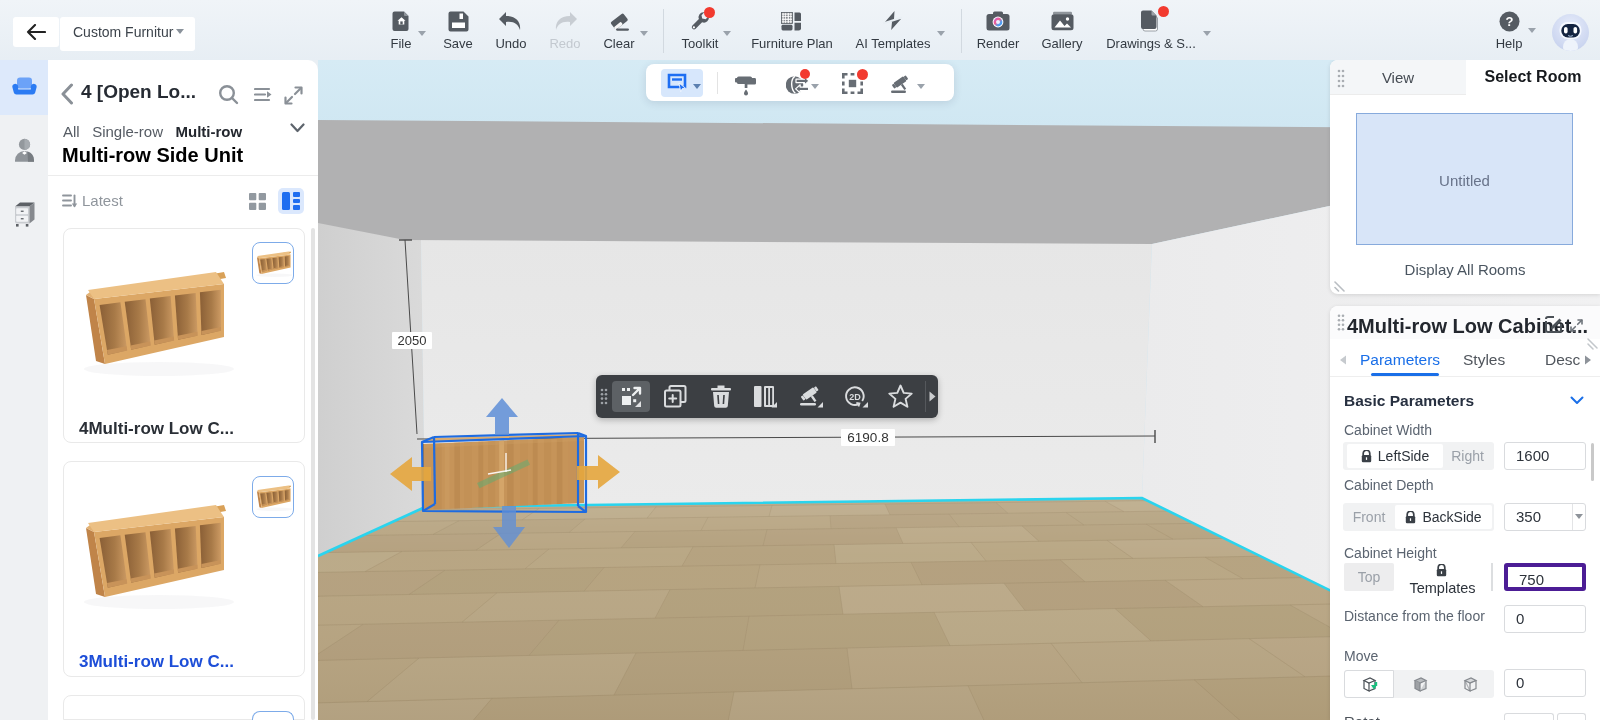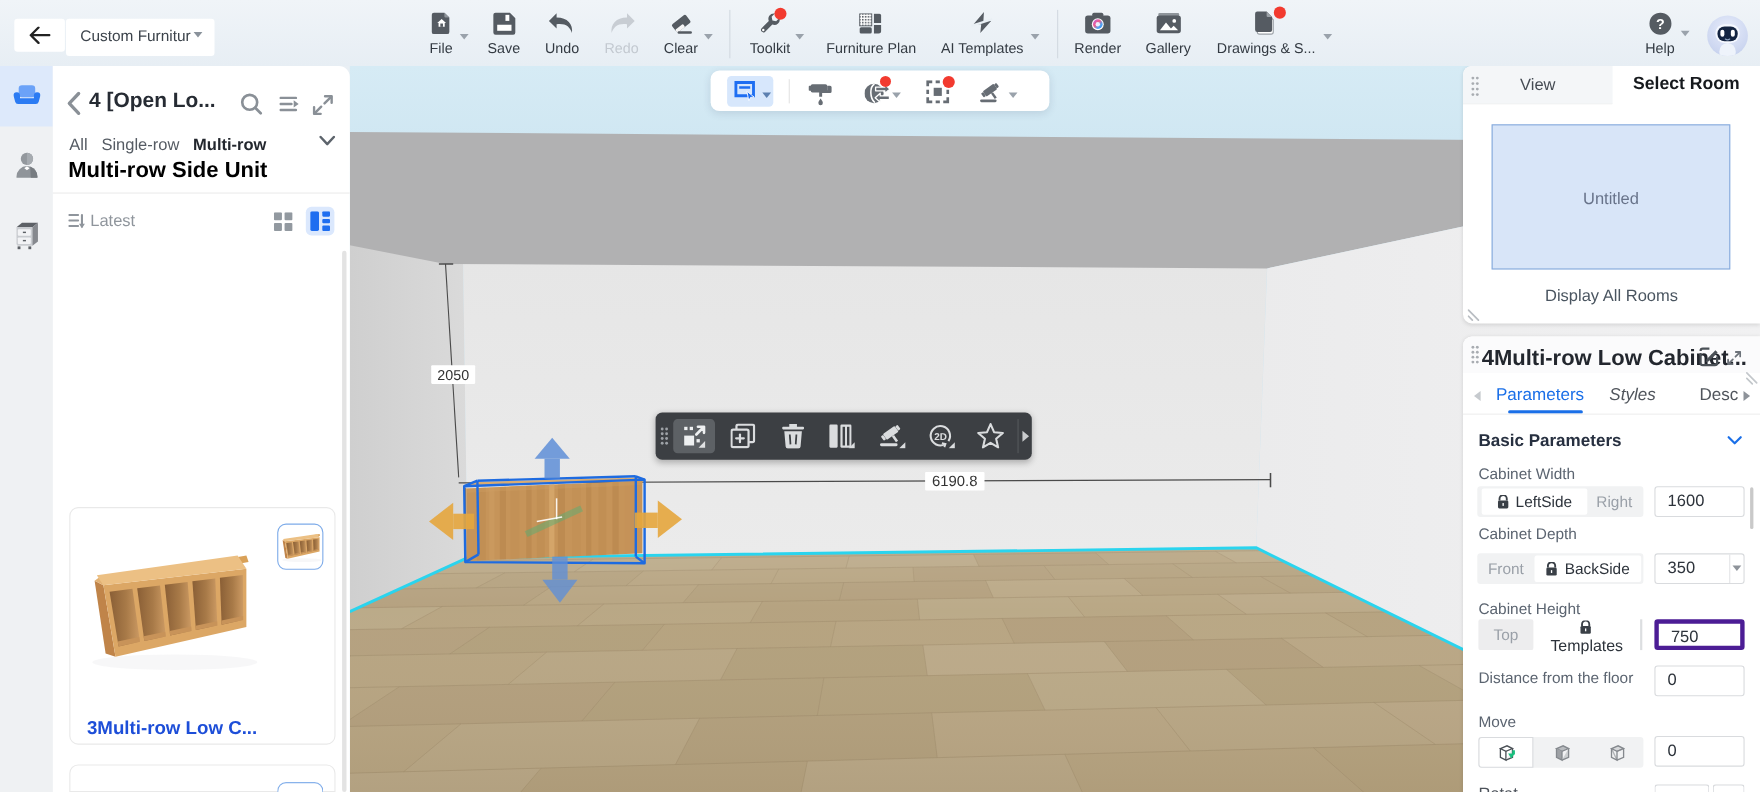--- a/index.html
+++ b/index.html
@@ -319,20 +319,31 @@
     <svg style="position:absolute;left:4px;top:4px;" width="18" height="18" viewBox="0 0 18 18">
         <g fill="#1f6ef0">
           <rect x="0" y="0" width="8" height="18" rx="1.5"></rect>
           <rect x="11" y="0" width="7" height="5" rx="1"></rect>
           <rect x="11" y="7" width="7" height="4" rx="1"></rect>
           <rect x="11" y="13" width="7" height="5" rx="1"></rect>
         </g>
       </svg>
   </div>
 
+  <div class="abs" style="left:15px;top:168px;width:242px;height:215px;border:1px solid #e9e9e9;border-radius:8px;background:#fff;">
+    <svg style="position:absolute;left:0;top:0;" width="242" height="215" viewBox="0 0 242 215">
+        <use href="#shelf"></use>
+      </svg>
+    <div class="abs" style="left:188px;top:13px;width:42px;height:42px;border:1.5px solid #7dabe9;border-radius:8px;background:#fff;">
+      <svg style="position:absolute;left:2px;top:5px;" width="37" height="30" viewBox="14 34 152 112">
+          <use href="#shelf"></use>
+        </svg>
+    </div>
+    <div class="abs" style="left:15px;top:190px;font-size:17px;font-weight:bold;color:#2a2f36;">4Multi-row Low C...</div>
+  </div>
   <div class="abs" style="left:15px;top:401px;width:242px;height:216px;border:1px solid #e9e9e9;border-radius:8px;background:#fff;">
     <svg style="position:absolute;left:0;top:0;" width="242" height="215" viewBox="0 0 242 215">
         <use href="#shelf"></use>
       </svg>
     <div class="abs" style="left:188px;top:14px;width:42px;height:42px;border:1.5px solid #7dabe9;border-radius:8px;background:#fff;">
       <svg style="position:absolute;left:2px;top:5px;" width="37" height="30" viewBox="14 34 152 112">
           <use href="#shelf"></use>
         </svg>
     </div>
     <div class="abs" style="left:15px;top:190px;font-size:17px;font-weight:bold;color:#1d4ed8;">3Multi-row Low C...</div>
@@ -857,21 +868,21 @@
         <path d="M5 12 h-4 v-4"></path>
         <path d="M1.3 11.7 l4 -4"></path>
       </g>
     </svg>
 
   <svg class="abs" style="left:9px;top:49px;" width="8" height="10" viewBox="0 0 8 10">
       <polygon points="7,0.5 1,5 7,9.5" fill="#c6cace"></polygon>
     </svg>
   <div class="abs" style="left:30px;top:45px;font-size:15.5px;color:#1a6fe8;">Parameters</div>
   <div class="abs" style="left:41px;top:67px;width:68px;height:3px;background:#1a6fe8;border-radius:2px;"></div>
-  <div class="abs" style="left:133px;top:45px;font-size:15.5px;color:#50555c;font-style:italic;">Styles</div>
+  <div class="abs" style="left:133px;top:45px;font-size:15.5px;color:#50555c;">Styles</div>
   <div class="abs" style="left:215px;top:45px;font-size:15.5px;color:#50555c;">Desc</div>
   <svg class="abs" style="left:254px;top:49px;" width="8" height="10" viewBox="0 0 8 10">
       <polygon points="1,0.5 7,5 1,9.5" fill="#8e939a"></polygon>
     </svg>
   <div class="abs" style="left:0;top:70px;width:270px;height:1px;background:#eeeeee;"></div>
 
   <div class="abs" style="left:14px;top:86px;font-size:15.5px;font-weight:bold;color:#273040;">Basic Parameters</div>
   <svg class="abs" style="left:240px;top:90px;" width="14" height="9" viewBox="0 0 14 9">
       <path d="M1.5 1.5 L7 7 L12.5 1.5" stroke="#1a6fe8" stroke-width="2" fill="none" stroke-linecap="round" stroke-linejoin="round"></path>
     </svg>

